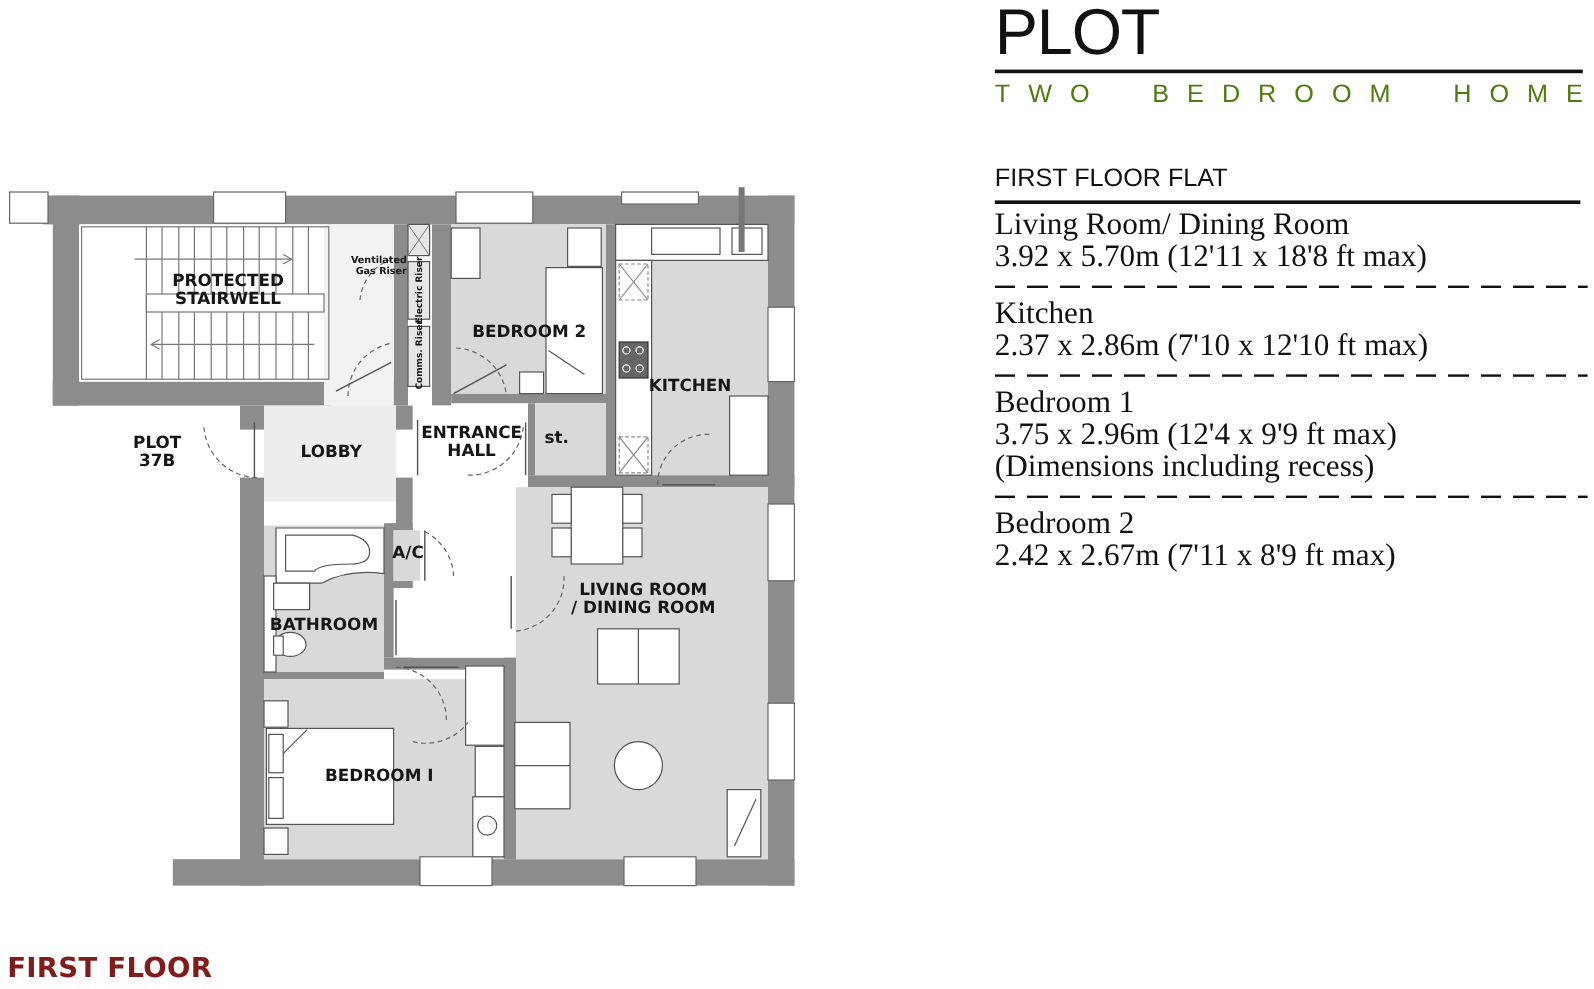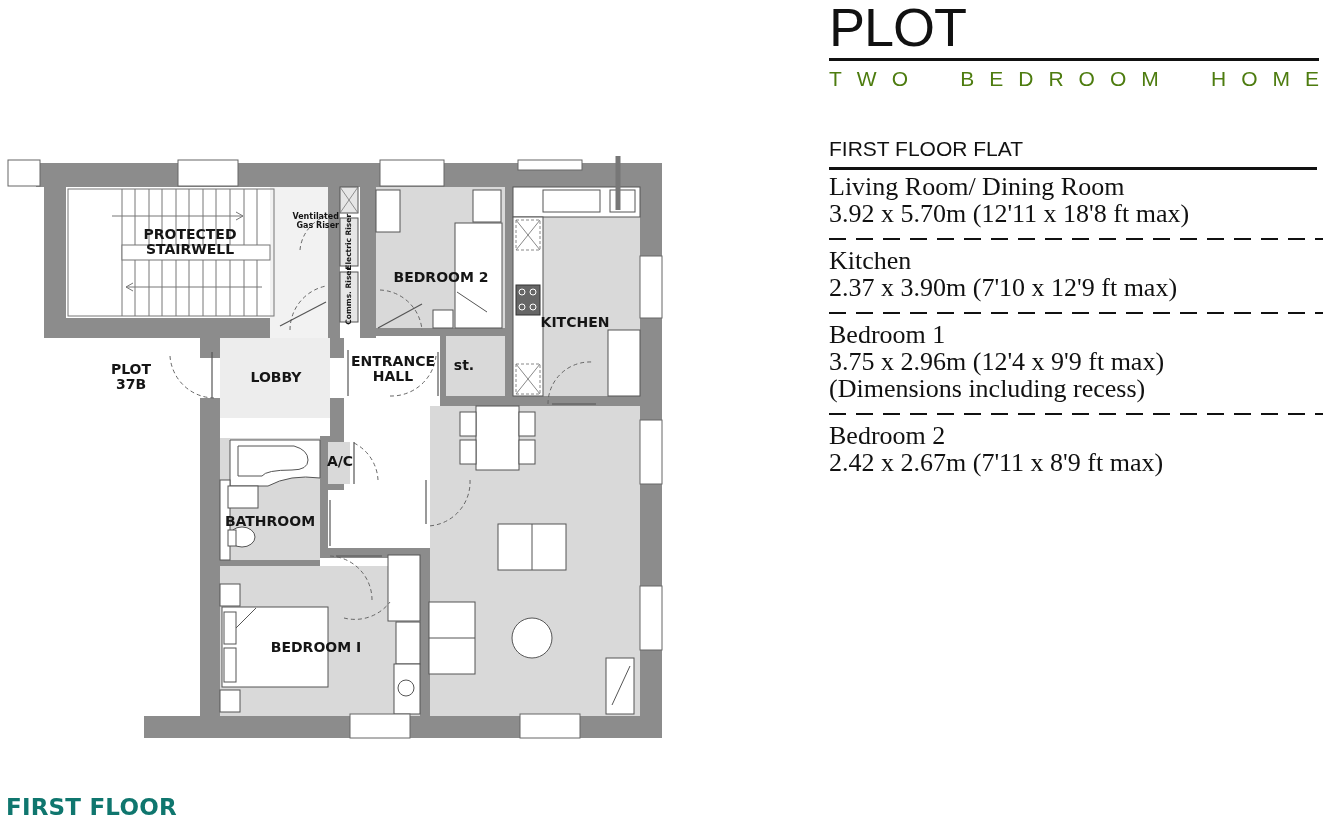--- a/index.html
+++ b/index.html
@@ -2,21 +2,21 @@
 <html><head>
 <meta charset="utf-8">
 <style>
   html, body { margin: 0; padding: 0; background: #ffffff; }
   body { width: 1328px; height: 824px; position: relative; overflow: hidden; font-family: "Liberation Sans", sans-serif; color: #111; }
   .plan { position: absolute; left: 0; top: 0; width: 680px; height: 760px; }
   .lbl { position: absolute; font-family: "DejaVu Sans", sans-serif; font-weight: bold; color: #151515; text-align: center; line-height: 1.1; white-space: nowrap; }
   .lbl.room { font-size: 14px; }
   .lbl.small { font-size: 8px; font-weight: bold; }
   .lbl.vert { transform: rotate(-90deg); font-size: 7.5px; line-height: 1; }
-  .floor-title { position: absolute; left: 6px; top: 794px; font-family: "DejaVu Sans", sans-serif; font-weight: bold; font-size: 23px; letter-spacing: 0.2px; color: #0f766e; }
+  .floor-title { position: absolute; left: 6px; top: 794px; font-family: "DejaVu Sans", sans-serif; font-weight: bold; font-size: 23px; letter-spacing: 0.2px; color: #7f1d1d; }
 
   .panel { position: absolute; left: 829px; top: 0; width: 490px; }
   .plot-row { display: flex; justify-content: space-between; align-items: flex-end; height: 54px; }
   .plot-word, .plot-num { font-family: "Liberation Sans", sans-serif; font-size: 54px; line-height: 54px; letter-spacing: -1px; color: #111; margin-top: 2px; }
   .plot-rule { border-top: 3px solid #111; margin-top: 4px; }
   .subtitle { display: flex; justify-content: space-between; font-family: "Liberation Sans", sans-serif; font-size: 21px; margin-top: 6px; color: #4d7c0f; }
   .flat-title { margin-top: 46px; font-family: "Liberation Sans", sans-serif; font-size: 21px; line-height: 24px; padding-bottom: 6px; border-bottom: 3px solid #111; width: 488px; }
   .room-entry { font-family: "Liberation Serif", serif; font-size: 26px; line-height: 27px; color: #111; }
   .room-entry .name { display: block; }
   .room-entry .dim { display: block; }
@@ -241,20 +241,24 @@
     <div>37B</div>
   </div>
   <div class="lbl room" style="left:236px;top:370px;width:80px;">LOBBY</div>
   <div class="lbl room" style="left:342px;top:354px;width:102px;">
     <div>ENTRANCE</div>
     <div>HALL</div>
   </div>
   <div class="lbl room" style="left:444px;top:358px;width:40px;">st.</div>
   <div class="lbl room" style="left:322px;top:454px;width:36px;">A/C</div>
   <div class="lbl room" style="left:216px;top:514px;width:108px;">BATHROOM</div>
+  <div class="lbl room" style="left:460px;top:485px;width:152px;">
+    <div>LIVING ROOM</div>
+    <div>/ DINING ROOM</div>
+  </div>
   <div class="lbl room" style="left:258px;top:640px;width:116px;">BEDROOM I</div>
 </div>
 
 <div class="floor-title">FIRST FLOOR</div>
 
 <div class="panel">
   <div class="plot-row">
     <span class="plot-word">PLOT</span>
   </div>
   <div class="plot-rule"></div>
@@ -266,21 +270,21 @@
 
   <div class="flat-title">FIRST FLOOR FLAT</div>
 
   <div class="room-entry e1">
     <span class="name">Living Room/ Dining Room</span>
     <span class="dim">3.92 x 5.70m (12'11 x 18'8 ft max)</span>
   </div>
   <div class="dashes"></div>
   <div class="room-entry">
     <span class="name">Kitchen</span>
-    <span class="dim">2.37 x 3.90m (7'10 x 12'9 ft max)</span>
+    <span class="dim">2.37 x 2.86m (7'10 x 12'10 ft max)</span>
   </div>
   <div class="dashes"></div>
   <div class="room-entry">
     <span class="name">Bedroom 1</span>
     <span class="dim">3.75 x 2.96m (12'4 x 9'9 ft max)</span>
     <span class="dim">(Dimensions including recess)</span>
   </div>
   <div class="dashes"></div>
   <div class="room-entry">
     <span class="name">Bedroom 2</span>

